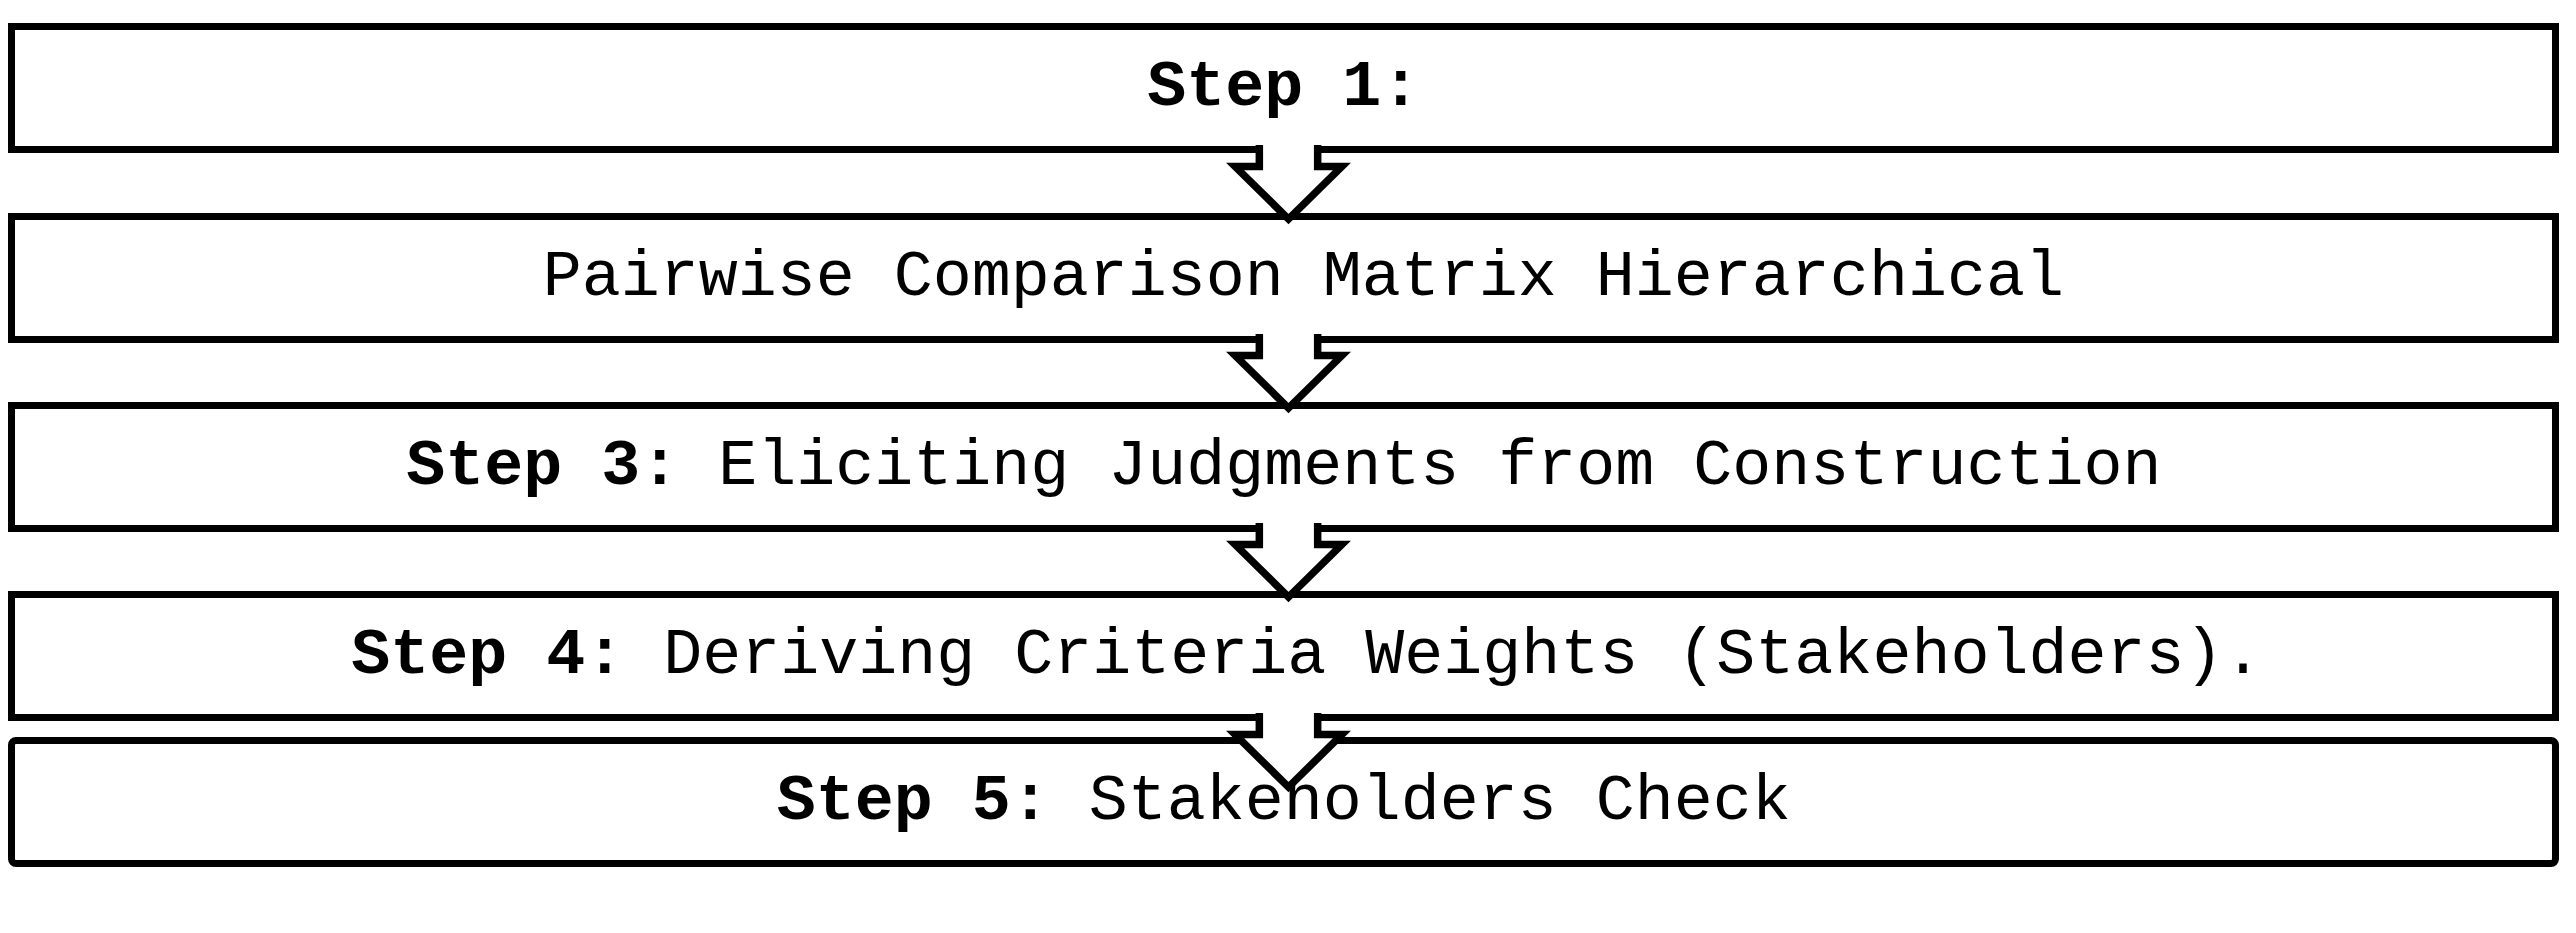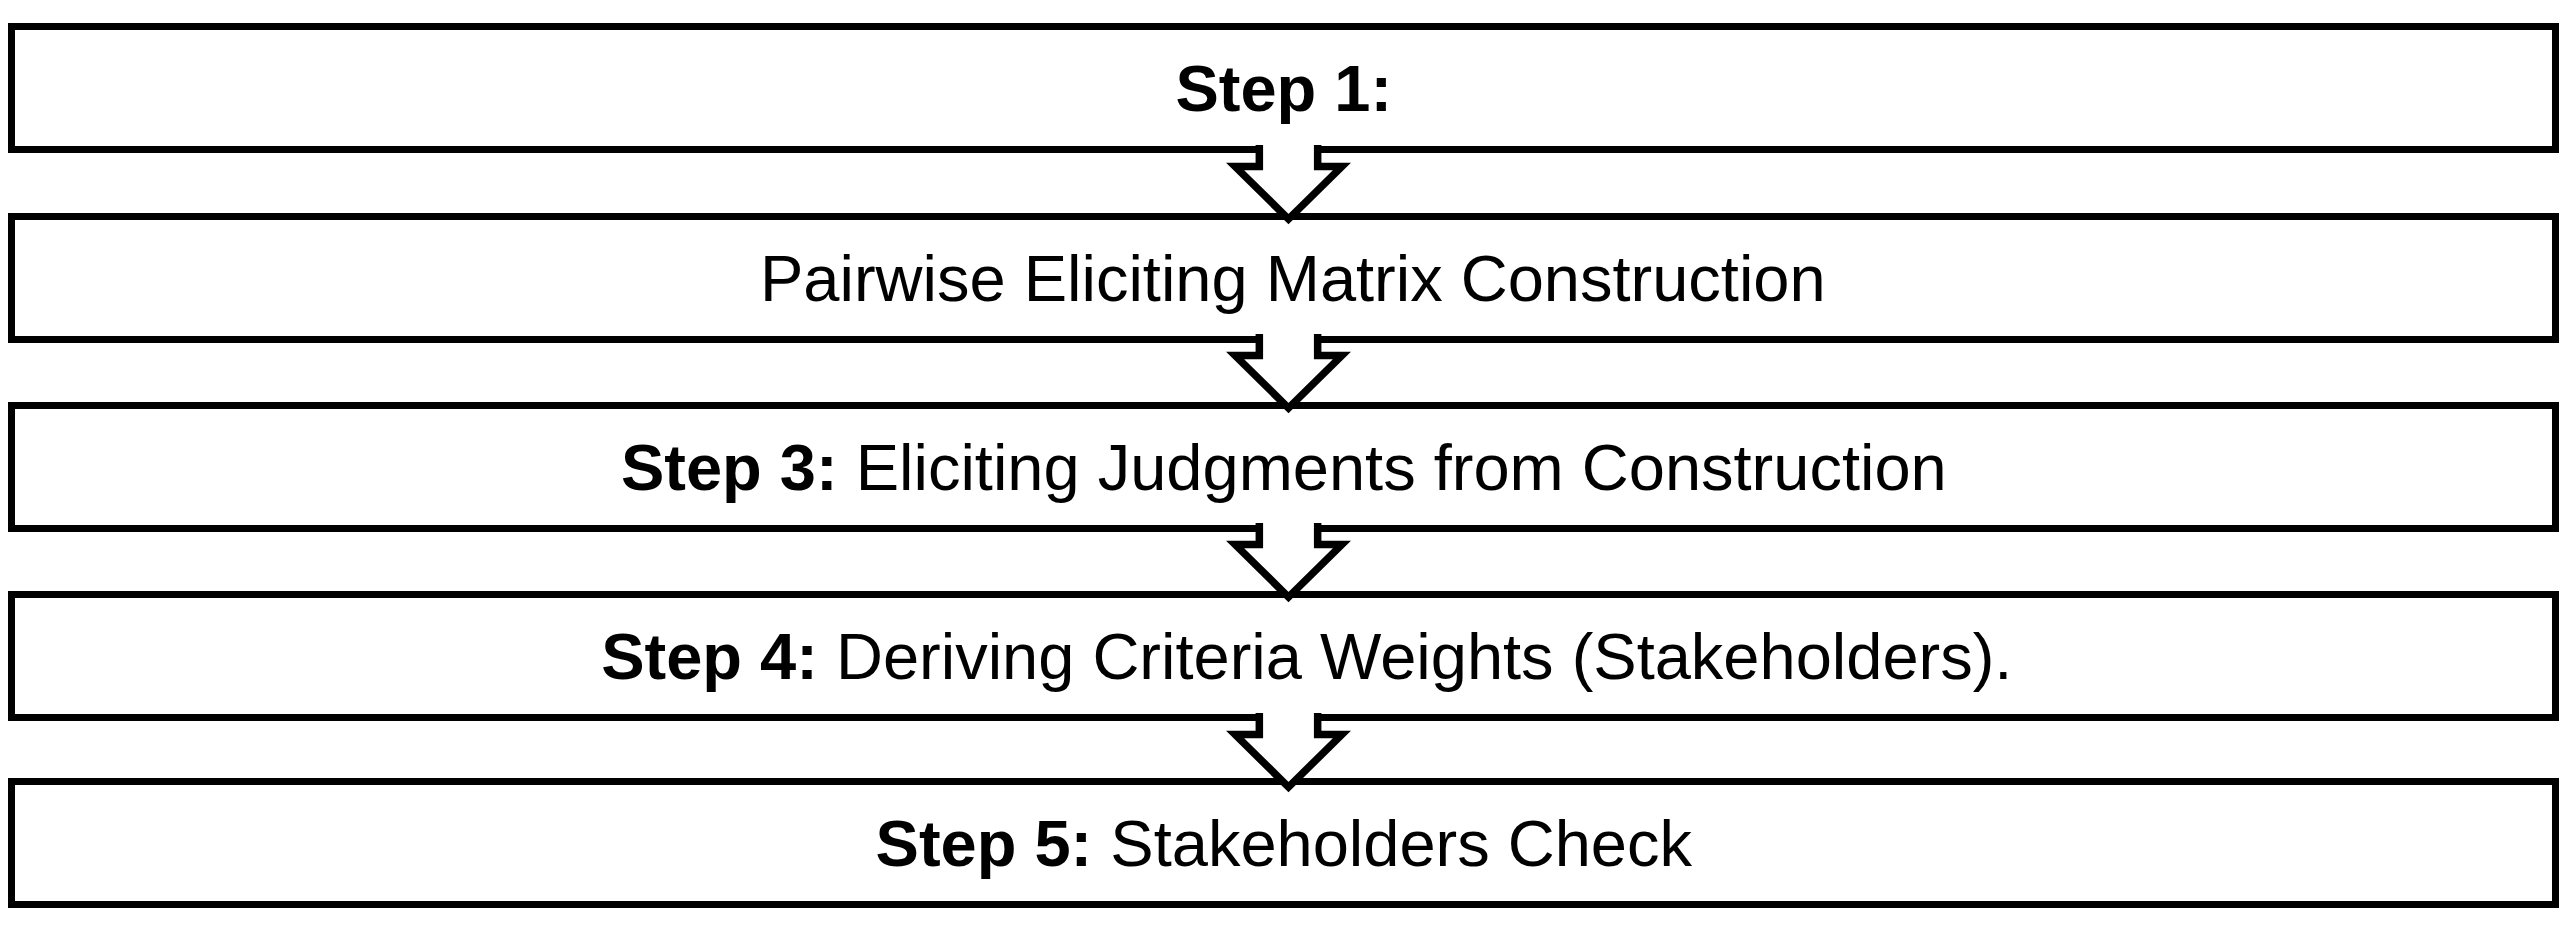--- a/index.html
+++ b/index.html
@@ -5,21 +5,21 @@
   html, body {
     margin: 0;
     padding: 0;
     background: #ffffff;
   }
   .figure {
     position: relative;
     width: 2576px;
     height: 933px;
     background: #ffffff;
-    font-family: Liberation Sans, sans-serif;
+    font-family: Liberation Mono, monospace;
     overflow: hidden;
   }
   .step-box {
     position: absolute;
     left: 8.3px;
     width: 2551px;
     height: 130px;
     box-sizing: border-box;
     border: 7.5px solid #000000;
     background: #ffffff;
@@ -29,21 +29,21 @@
     font-size: 65px;
     line-height: 1;
     color: #000000;
     white-space: pre;
   }
   .step-prefix { font-weight: bold; }
   .b1 { top: 23px; }
   .b2 { top: 213px; }
   .b3 { top: 402px; align-items: center; }
   .b4 { top: 591px; padding-left: 46px; }
-  .b5 { top: 778px; }
+  .b5 { top: 737px; border-radius: 8px; }
   .connector {
     position: absolute;
     left: 1226px;
     width: 125px;
     height: 81px;
     display: block;
   }
   .a1 { top: 144px; }
   .a2 { top: 333px; }
   .a3 { top: 522px; }
@@ -58,21 +58,21 @@
 </head>
 <body>
 
 <div class="figure">
 
   <div class="step-box b1">
     <span class="step-prefix">Step 1:</span>
   </div>
 
   <div class="step-box b2">
-    <span> Pairwise Eliciting Matrix Construction</span>
+    <span> Pairwise Comparison Matrix Hierarchical</span>
   </div>
 
   <div class="step-box b3">
     <span class="step-prefix">Step 3:</span><span> Eliciting Judgments from Construction</span>
   </div>
 
   <div class="step-box b4">
     <span class="step-prefix">Step 4:</span><span> Deriving Criteria Weights (Stakeholders).</span>
   </div>
 

